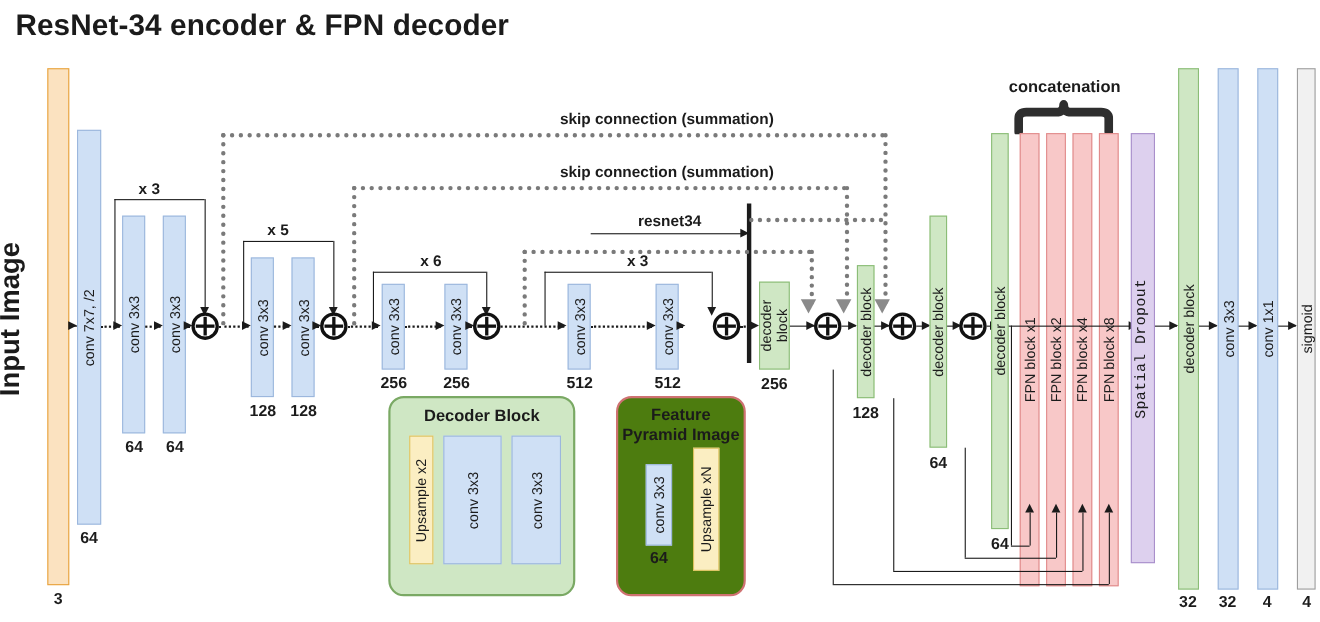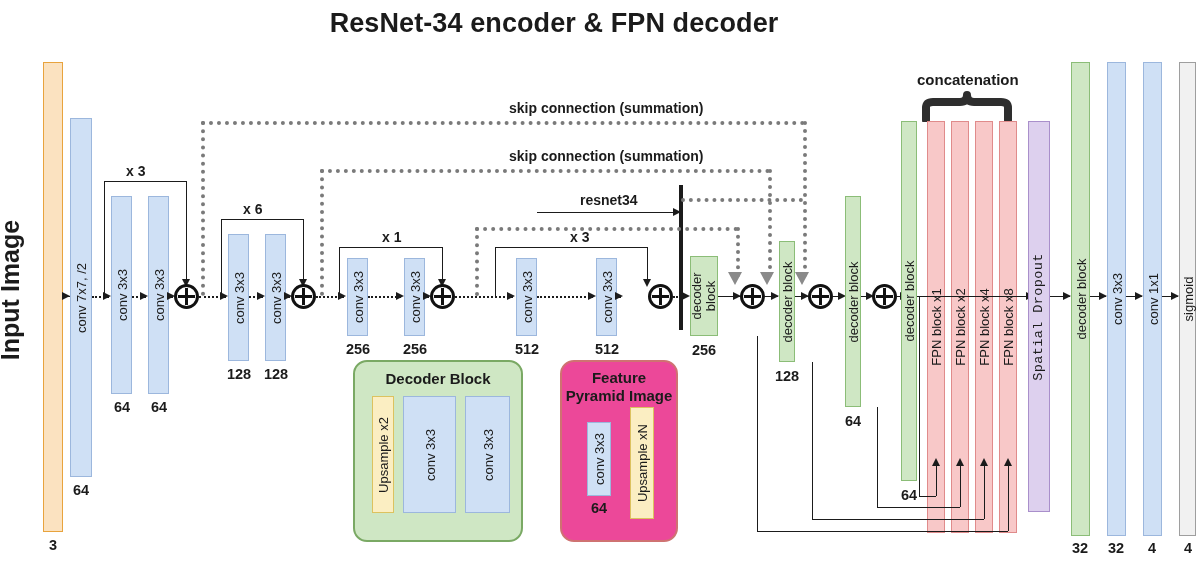--- a/index.html
+++ b/index.html
@@ -1,21 +1,21 @@
 <!DOCTYPE html>
 <html><head>
 <meta charset="utf-8">
 <style>
   html,body{margin:0;padding:0;background:#ffffff;}
   #root{
     position:relative;width:1200px;height:565px;overflow:hidden;
     background:#fff;font-family:"Liberation Sans",sans-serif;color:#1b1b1b;
   }
   .title{
-    position:absolute;left:4px;top:8px;width:1100px;text-align:center;
+    position:absolute;left:14px;top:8px;width:1100px;
     font-size:27px;font-weight:bold;letter-spacing:.1px;
   }
   
   .bar{position:absolute;box-sizing:border-box;border-width:1px;border-style:solid;}
   .bar .vtxt{
     position:absolute;left:50%;top:50%;
     transform:translate(-50%,-50%) rotate(-90deg);
     white-space:nowrap;font-size:13px;line-height:1;
   }
   .bar.mono .vtxt{font-family:"Liberation Mono",monospace;font-size:13.5px;letter-spacing:.4px;}
@@ -60,21 +60,21 @@
   .plus{position:absolute;width:25px;height:25px;border-radius:50%;
         border:3px solid #111;box-sizing:border-box;background:#fff;}
   .plus:before,.plus:after{content:"";position:absolute;background:#111;}
   .plus:before{left:50%;top:1px;width:3px;height:17px;margin-left:-1.5px;}
   .plus:after{top:50%;left:1px;height:3px;width:17px;margin-top:-1.5px;}
 
   
   .panel{position:absolute;box-sizing:border-box;border-radius:14px;border-width:2px;border-style:solid;}
   .panel .ptitle{position:absolute;left:0;width:100%;text-align:center;font-size:15px;font-weight:bold;line-height:1.1;}
   .p-green{background:#cfe7c4;border-color:#7aa964;}
-  .p-red{background:#ec4899;border-color:#cf7272;}
+  .p-red{background:#4d7c0f;border-color:#cf7272;}
 
   
   .brace{position:absolute;}
 </style>
 </head>
 <body>
 
 <div id="root">
 
   <div class="title">ResNet-34 encoder &amp; FPN decoder</div>
@@ -110,21 +110,21 @@
 
   <div class="dash-h" style="left:92px;top:296px;width:17px;"></div>
   <div class="ar r" style="left:103px;top:291.5px;"></div>
   <div class="dash-h" style="left:132px;top:296px;width:14px;"></div>
   <div class="ar r" style="left:140px;top:291.5px;"></div>
   <div class="dash-h" style="left:169px;top:296px;width:4px;"></div>
   <div class="ar r" style="left:167px;top:291.5px;"></div>
 
   <div class="plus" style="left:174px;top:284px;"></div>
 
-  <div class="lbl" style="left:243px;top:201px;">x 6</div>
+  <div class="lbl" style="left:243px;top:201px;">x 5</div>
   <div class="hl" style="left:221px;top:219px;width:82px;"></div>
   <div class="vl" style="left:221px;top:219px;height:77px;"></div>
   <div class="vl" style="left:303px;top:219px;height:61px;"></div>
   <div class="ar d" style="left:298.5px;top:279px;"></div>
 
   <div class="bar c-blue" style="left:228px;top:234px;width:21px;height:127px;">
     <span class="vtxt">conv 3x3</span>
   </div>
   <div class="cap" style="left:219px;top:366px;width:40px;">128</div>
 
@@ -135,21 +135,21 @@
 
   <div class="dash-h" style="left:199px;top:296px;width:27px;"></div>
   <div class="ar r" style="left:220px;top:291.5px;"></div>
   <div class="dash-h" style="left:249px;top:296px;width:14px;"></div>
   <div class="ar r" style="left:257px;top:291.5px;"></div>
   <div class="dash-h" style="left:286px;top:296px;width:4px;"></div>
   <div class="ar r" style="left:284px;top:291.5px;"></div>
 
   <div class="plus" style="left:291px;top:284px;"></div>
 
-  <div class="lbl" style="left:382px;top:229px;">x 1</div>
+  <div class="lbl" style="left:382px;top:229px;">x 6</div>
   <div class="hl" style="left:339px;top:247px;width:103px;"></div>
   <div class="vl" style="left:339px;top:247px;height:49px;"></div>
   <div class="vl" style="left:442px;top:247px;height:33px;"></div>
   <div class="ar d" style="left:437.5px;top:279px;"></div>
 
   <div class="bar c-blue" style="left:347px;top:258px;width:21px;height:78px;">
     <span class="vtxt">conv 3x3</span>
   </div>
   <div class="cap" style="left:337px;top:341px;width:42px;">256</div>
 

